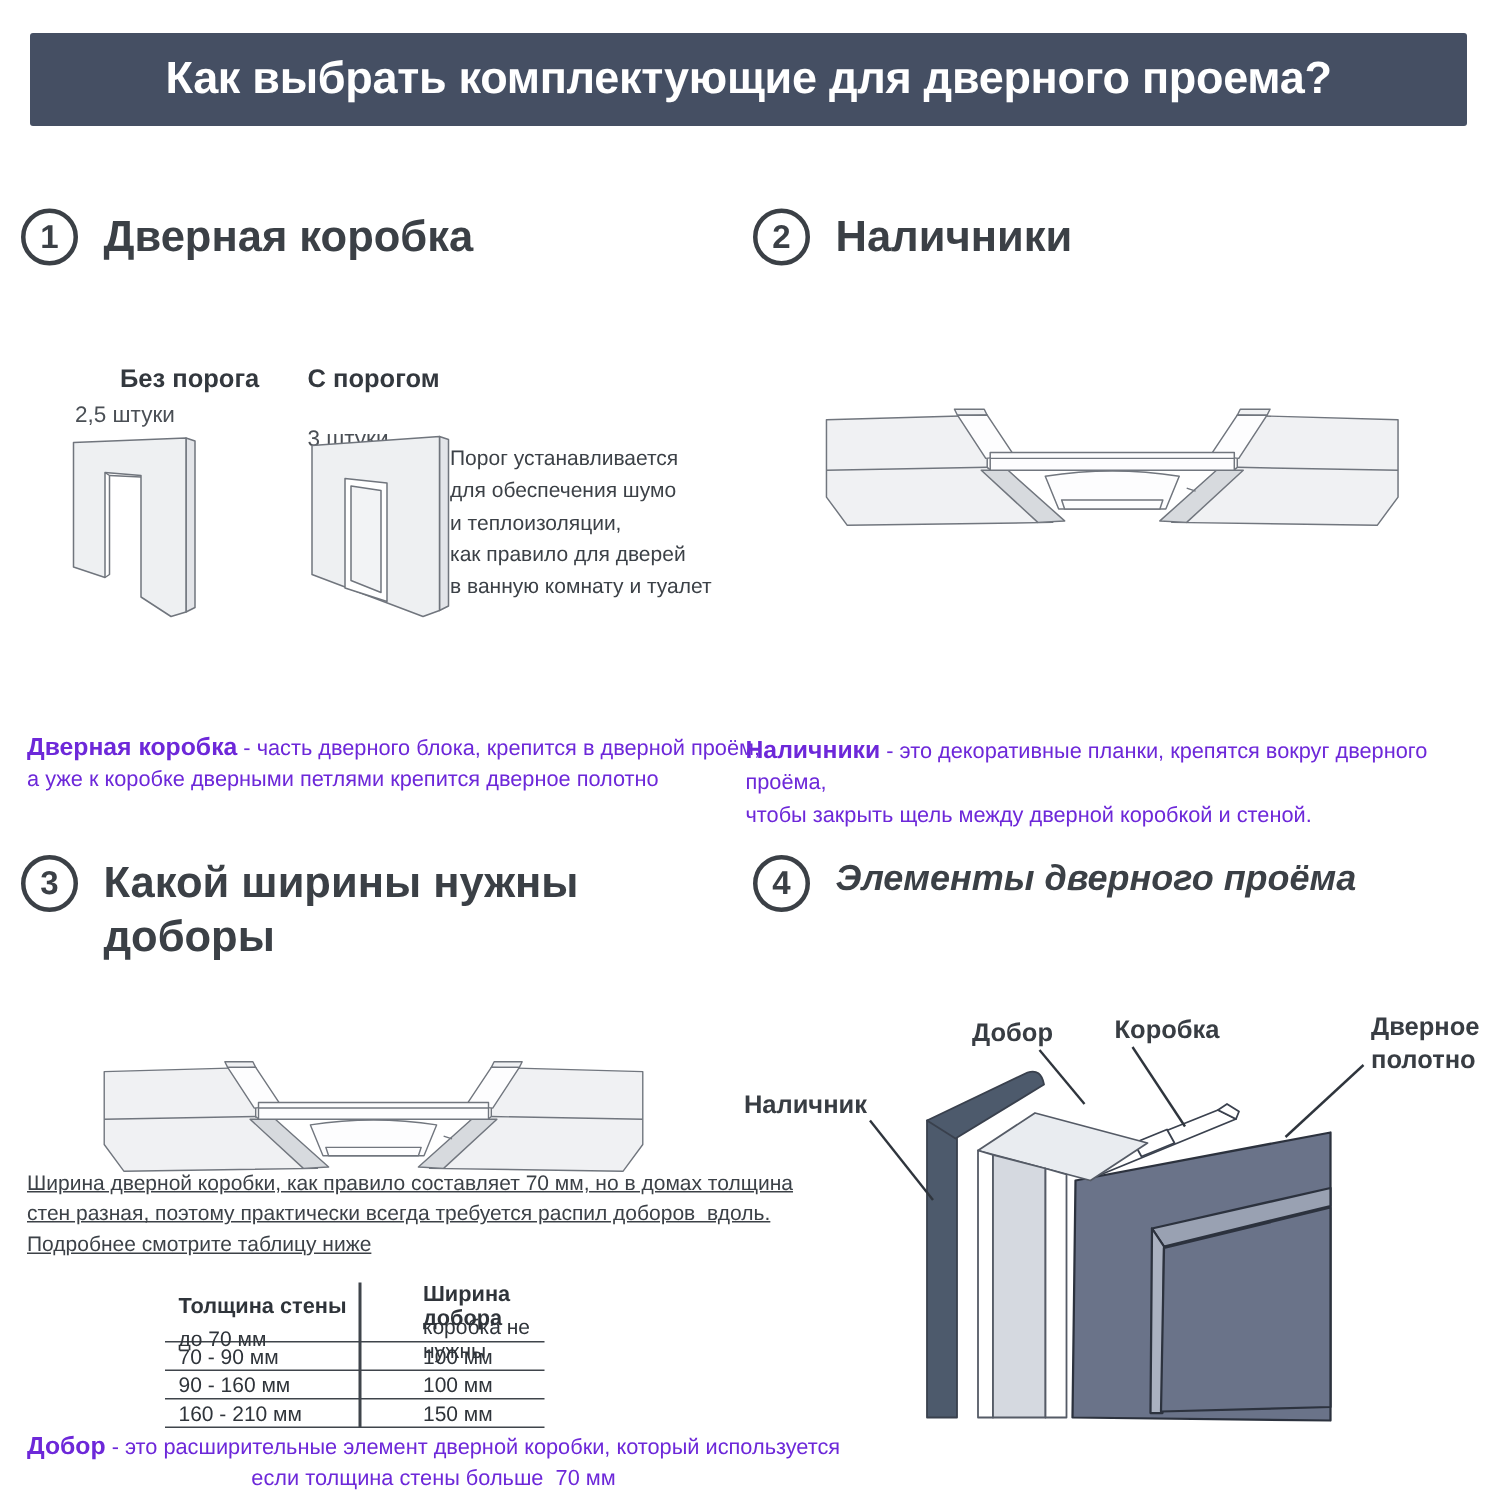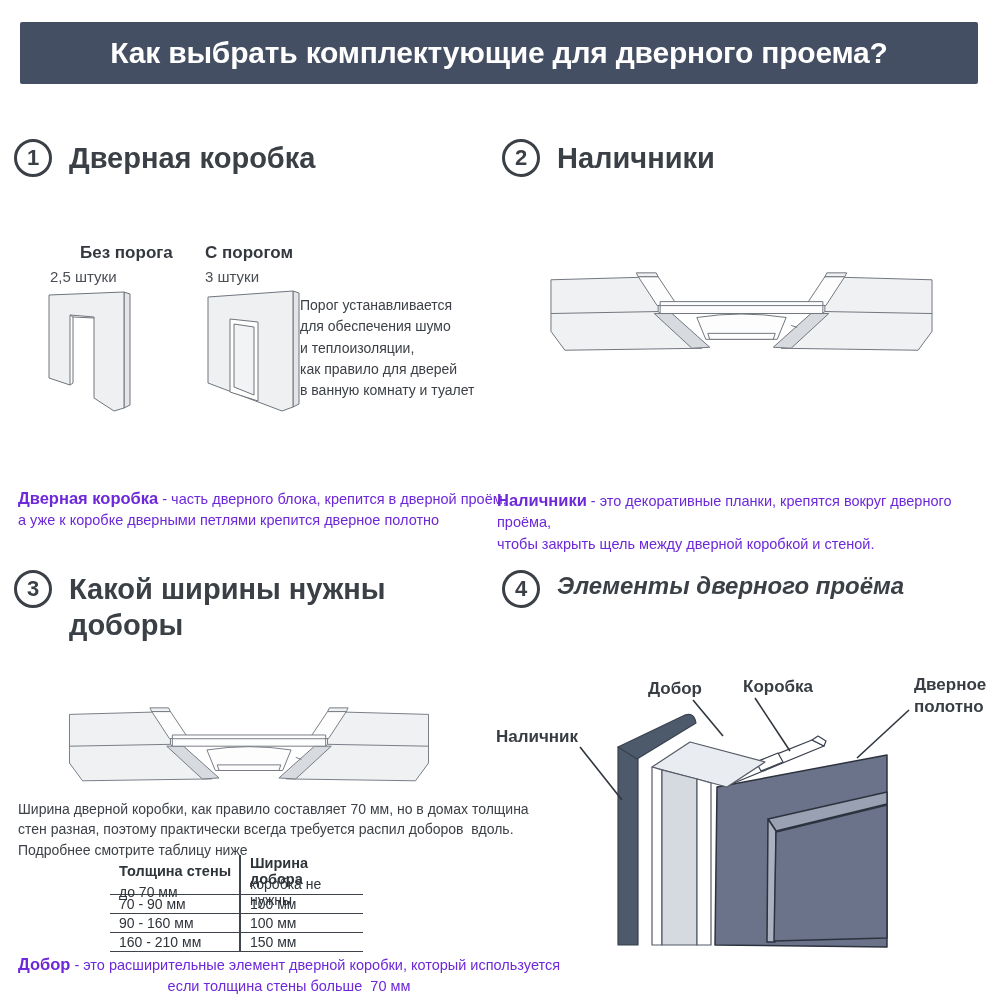--- a/index.html
+++ b/index.html
@@ -20,21 +20,21 @@
   .sec-title.small{font-size:24px;font-style:italic;}
 
   .sub-label{font-size:17px;font-weight:bold;color:#33383e;}
   .sub-qty{font-size:15px;color:#4a4f55;}
   .note{font-size:14px;line-height:1.52;color:#3c4147;}
   .para{font-size:14px;line-height:1.45;color:#3c4147;}
   .caption{font-size:14.5px;line-height:1.48;color:#6d28d9;}
   .cap-bold{font-size:16.5px;font-weight:bold;}
 
   .spec-table{left:110px;top:855px;width:253px;color:#2f343a;}
-  .t-row{display:grid;grid-template-columns:129px 124px;align-items:center;height:18px;}
+  .t-row{display:grid;grid-template-columns:129px 124px;align-items:center;height:18px;gap:32px;}
   .t-row.hdr{height:21px;font-weight:bold;font-size:14.5px;}
   .t-row.data{border-bottom:1.5px solid #3f444b;font-size:14px;}
   .t-cell{padding-left:9px;}
   .t-cell.c2{padding-left:11px;}
   .t-divider{position:absolute;left:129px;top:0;height:100%;width:1.5px;background:#3f444b;}
 
   svg{display:block;}
   svg text{font-family:"Liberation Sans","DejaVu Sans",sans-serif;font-weight:bold;fill:#383d43;font-size:17px;}
 </style>
 </head>
@@ -47,21 +47,21 @@
   </div>
 
   <div class="abs sec-head" style="left:14px;top:139px;">
     <div class="num-circle">1</div>
     <div class="sec-title">Дверная коробка</div>
   </div>
 
   <div class="abs sub-label" style="left:50px;top:243px;margin-left:30px;">Без порога</div>
   <div class="abs sub-qty" style="left:50px;top:268px;">2,5 штуки</div>
   <div class="abs sub-label" style="left:205px;top:243px;">С порогом</div>
-  <div class="abs sub-qty" style="left:205px;top:268px;">3 штуки</div>
+  <div class="abs sub-qty" style="left:205px;top:284px;">3 штуки</div>
 
   <svg class="abs" style="left:32px;top:282px;" width="140" height="190" viewBox="0 0 140 190">
     <g stroke="#70757d" stroke-width="1" stroke-linejoin="round">
       <polygon points="92,10 98,12 98,123 92,126" fill="#e3e5e9"></polygon>
       <path d="M17,13 L92,10 L92,126 L82,129 L62,116 L62,35 L38,33 L38,103 L17,96 Z" fill="#eef0f2"></path>
       <polyline points="38,33 41,35 41,101 38,103" fill="none"></polyline>
       <line x1="41" y1="35" x2="62" y2="36"></line>
     </g>
   </svg>
 
@@ -130,21 +130,21 @@
       <polygon points="112,62 130,62 168,96 150,97" fill="#d7dade"></polygon>
       <polygon points="288,62 270,62 232,96 250,97" fill="#d7dade"></polygon>
       <rect x="118" y="50" width="164" height="12" fill="#fdfdfe"></rect>
       <line x1="118" y1="54" x2="282" y2="54"></line>
       <path d="M155,66 Q200,59 245,66 L236,88 L164,88 Z" fill="#fdfdfe"></path>
       <polygon points="166,82 234,82 232,88 168,88" fill="#fdfdfe"></polygon>
       <line x1="250" y1="74" x2="256" y2="76"></line>
     </g>
   </svg>
 
-  <div class="abs para ml" style="left:18px;top:799px;">Ширина дверной коробки, как правило составляет 70 мм, но в домах толщина
+  <div class="abs para ml" style="left:18px;top:778px;text-decoration:underline;">Ширина дверной коробки, как правило составляет 70 мм, но в домах толщина
 стен разная, поэтому практически всегда требуется распил доборов  вдоль.
 Подробнее смотрите таблицу ниже</div>
 
   <div class="abs spec-table">
     <div class="t-divider"></div>
     <div class="t-row hdr">
       <div class="t-cell">Толщина стены</div>
       <div class="t-cell c2">Ширина добора</div>
     </div>
     <div class="t-row data">

